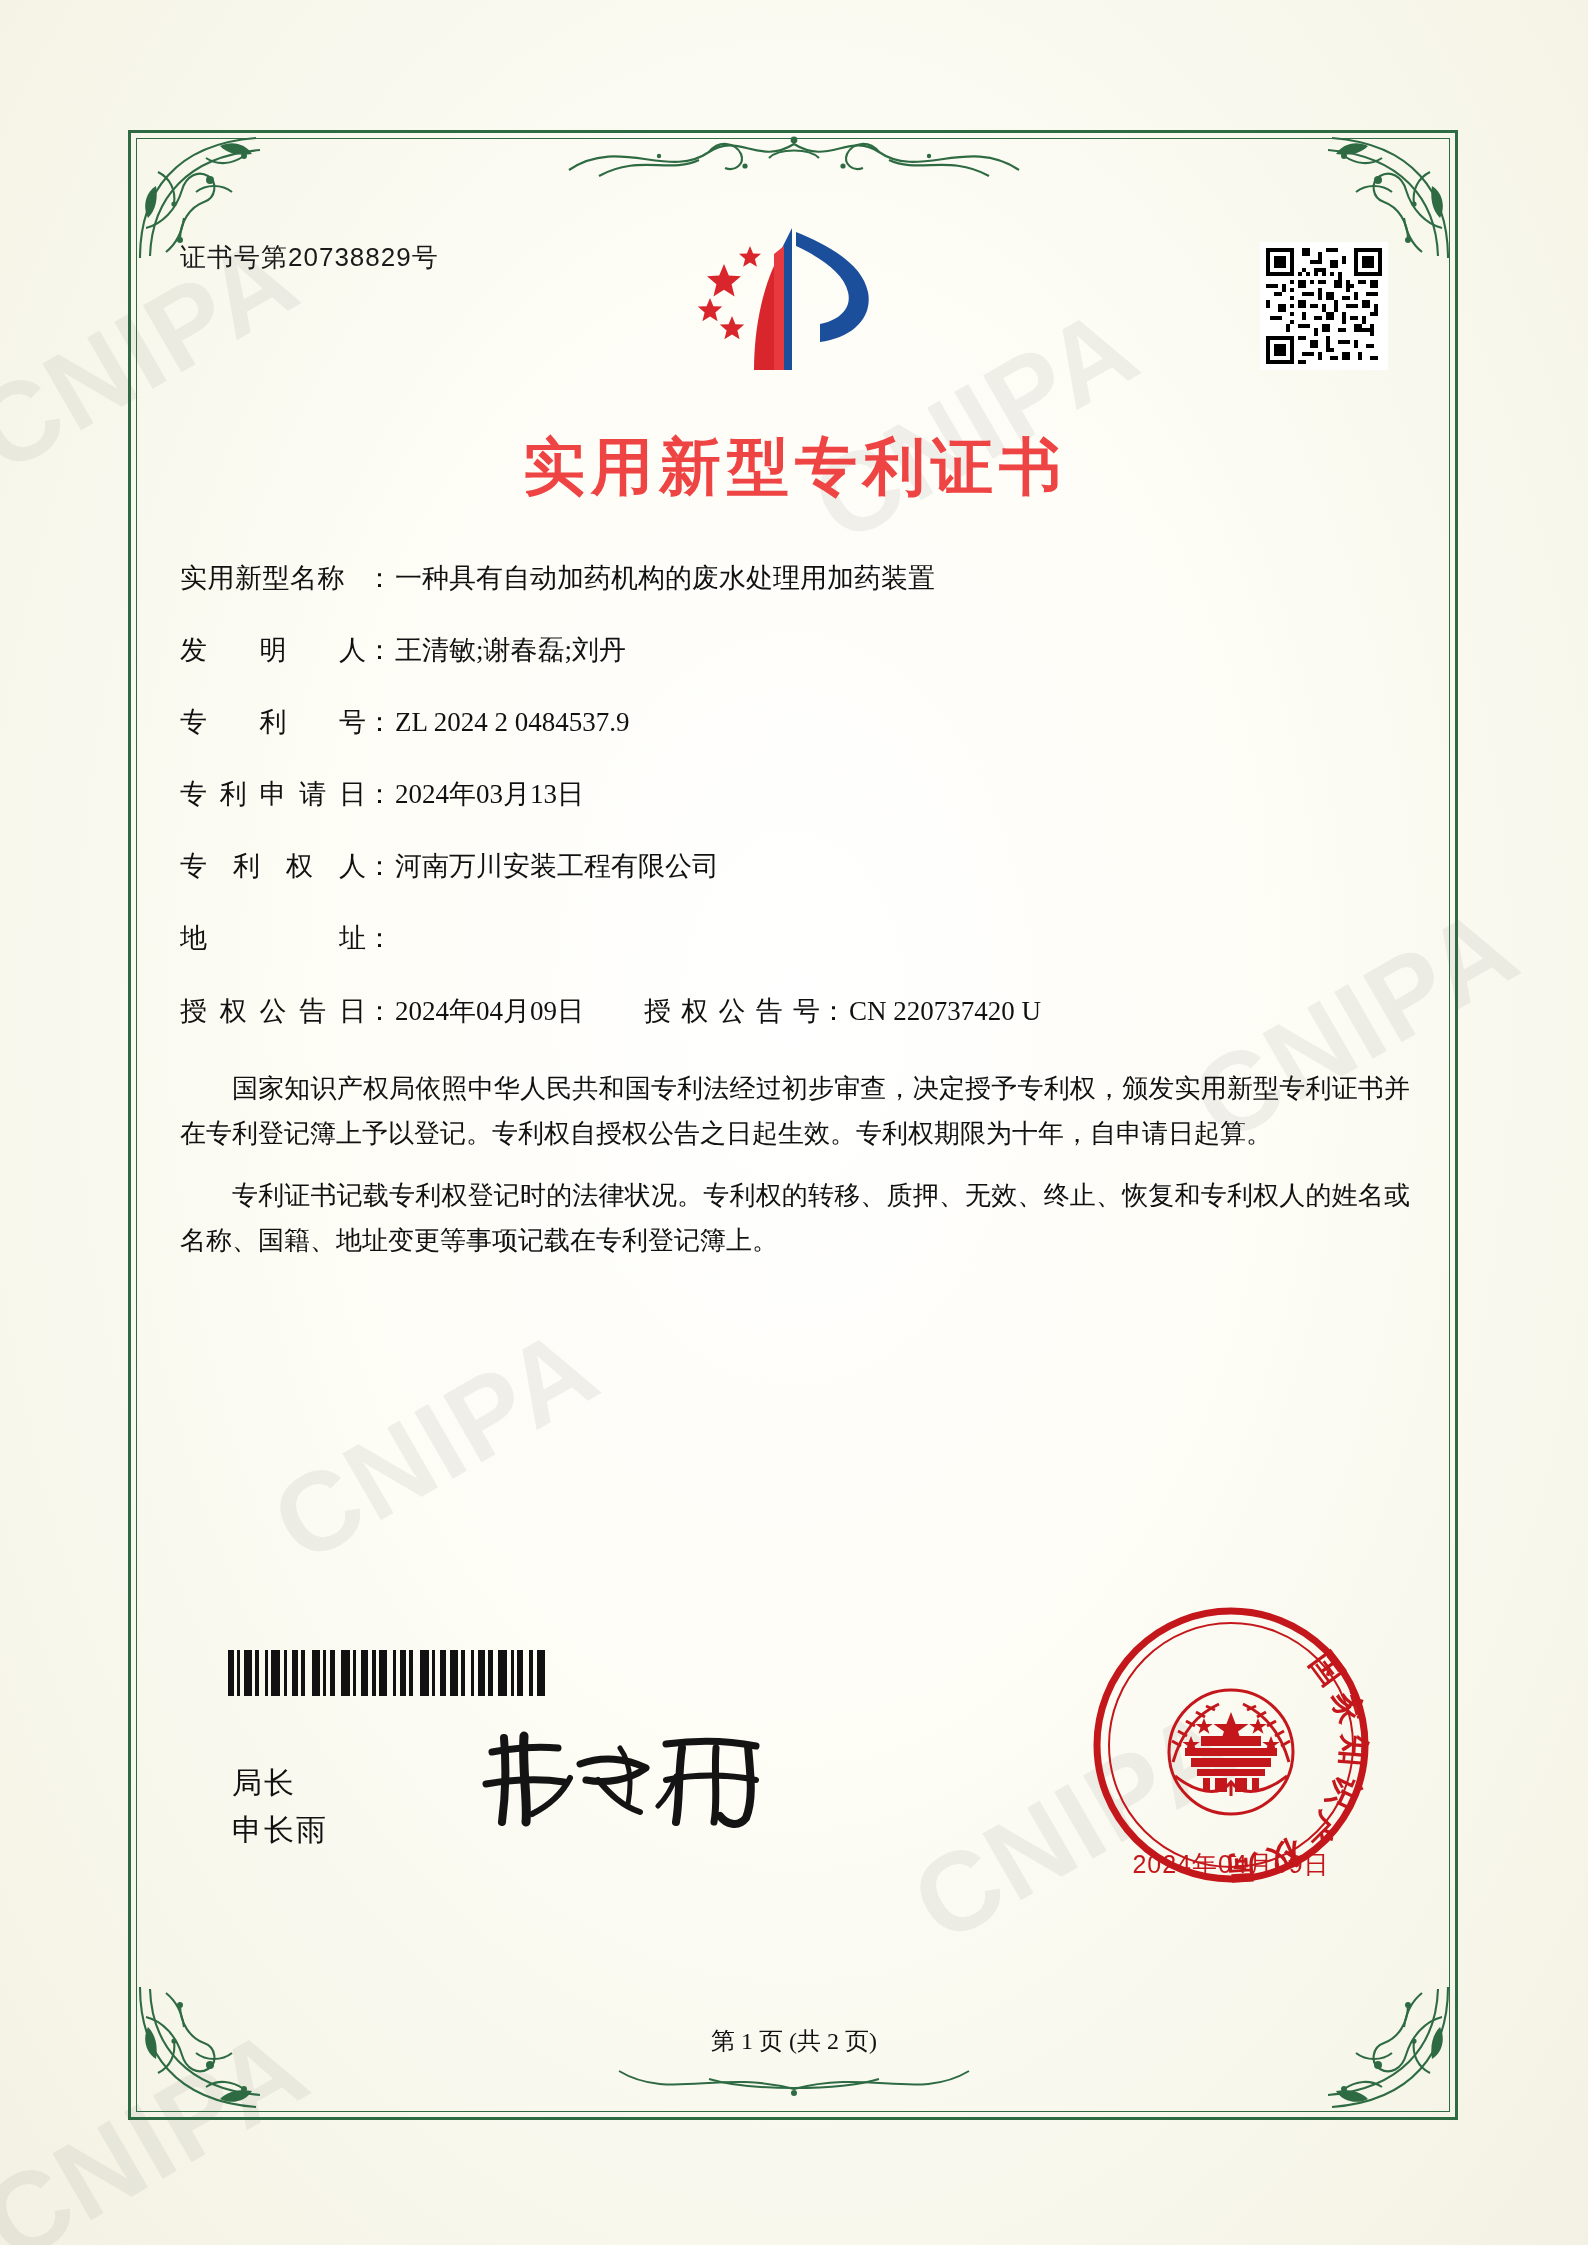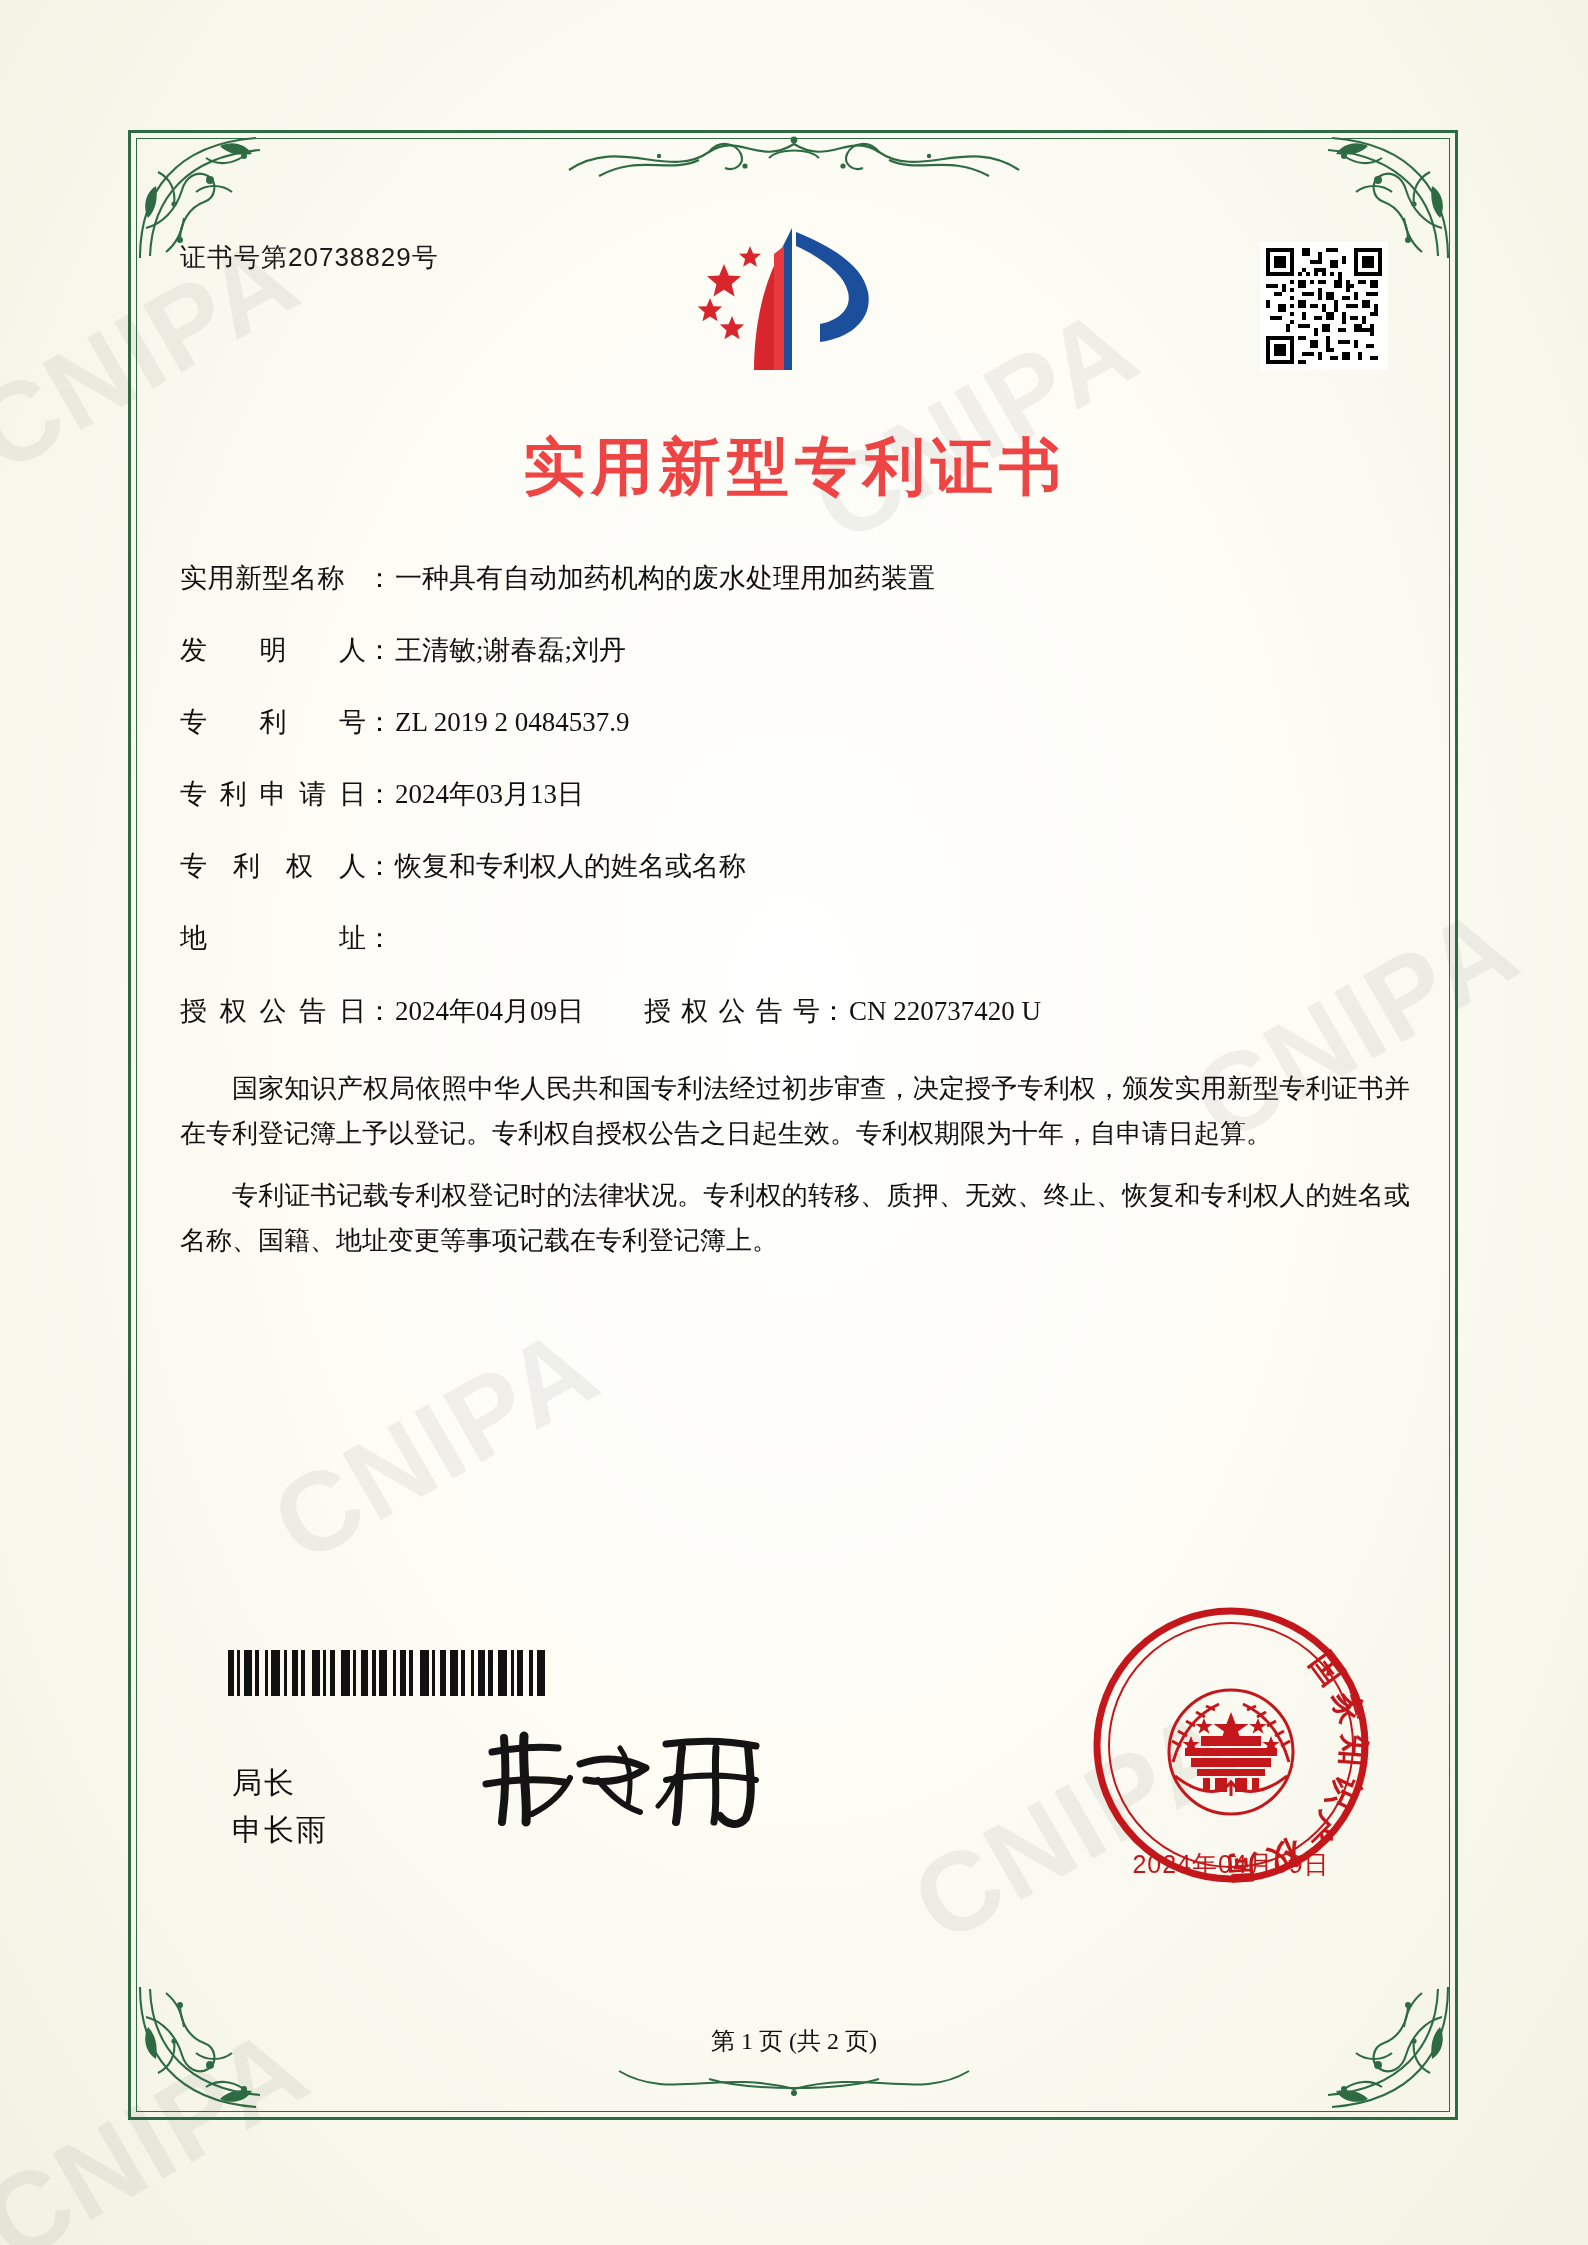--- a/index.html
+++ b/index.html
@@ -522,21 +522,21 @@
         <div class="value">王清敏;谢春磊;刘丹</div>
       </div>
 
       <div class="row">
         <div class="label">
           <span class="lch">专</span>
           <span class="lch">利</span>
           <span class="lch">号</span>
         </div>
         <div class="colon">：</div>
-        <div class="value">ZL 2019 2 0484537.9</div>
+        <div class="value">ZL 2024 2 0484537.9</div>
       </div>
 
       <div class="row">
         <div class="label">
           <span class="lch">专</span>
           <span class="lch">利</span>
           <span class="lch">申</span>
           <span class="lch">请</span>
           <span class="lch">日</span>
         </div>
@@ -545,21 +545,21 @@
       </div>
 
       <div class="row">
         <div class="label">
           <span class="lch">专</span>
           <span class="lch">利</span>
           <span class="lch">权</span>
           <span class="lch">人</span>
         </div>
         <div class="colon">：</div>
-        <div class="value">恢复和专利权人的姓名或名称</div>
+        <div class="value">河南万川安装工程有限公司</div>
       </div>
 
       <div class="row">
         <div class="label">
           <span class="lch">地</span>
           <span class="lch">址</span>
         </div>
         <div class="colon">：</div>
       </div>
 

